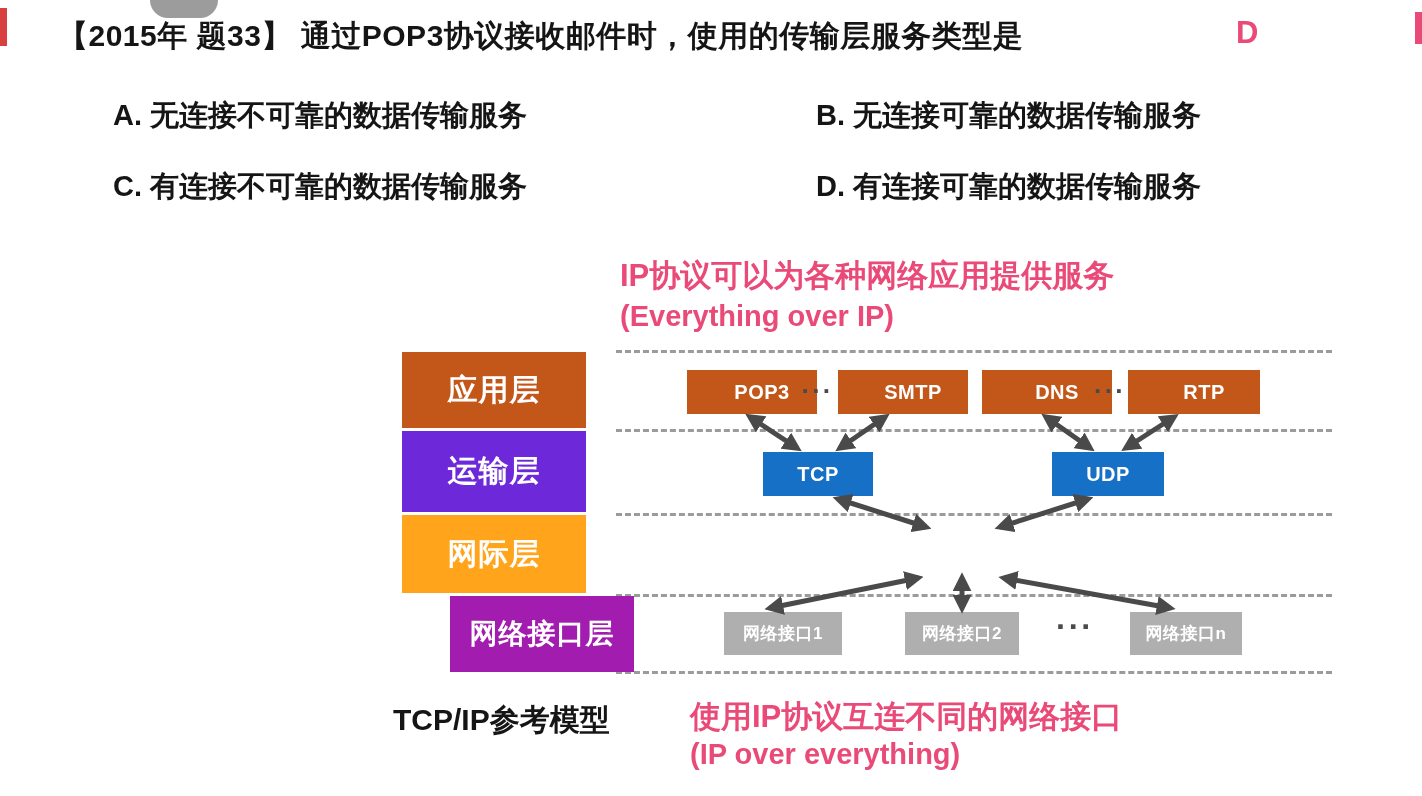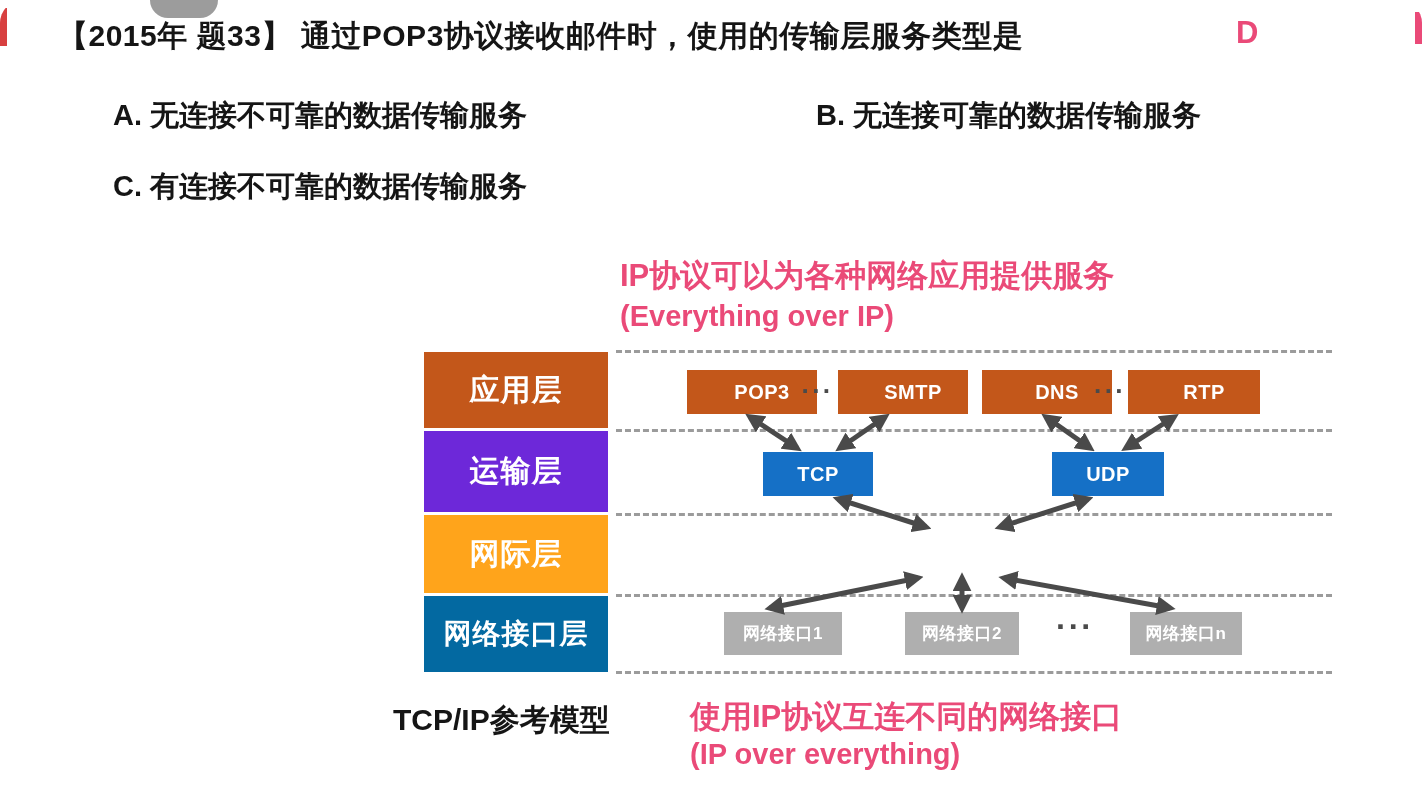--- a/index.html
+++ b/index.html
@@ -1,18 +1,18 @@
 <!DOCTYPE html>
 <html><head>
 <meta charset="utf-8">
 <style>
   html,body{margin:0;padding:0;background:#fff;}
   #screen{
     position:relative;width:1422px;height:796px;background:#ffffff;overflow:hidden;
-    font-family:"Liberation Sans","DejaVu Sans",sans-serif;font-weight:bold;color:#151515;border-radius:23px;
+    font-family:"Liberation Sans","DejaVu Sans",sans-serif;font-weight:bold;color:#151515;
   }
   .abs{position:absolute;}
 
   
   .blob{left:150px;top:-18px;width:68px;height:36px;background:#9c9c9c;border-radius:18px;}
   .strip-l{left:0;top:8px;width:7px;height:38px;background:#d84040;}
   .strip-r{left:1415px;top:12px;width:7px;height:32px;background:#ea4a78;}
 
   
   .title{left:58px;top:16px;font-size:30px;letter-spacing:0.5px;white-space:nowrap;}
@@ -24,26 +24,26 @@
   #optD{left:816px;top:167px;}
 
   
   .pink{color:#ea4a78;text-align:left;white-space:nowrap;}
   .cap-top-1{left:620px;top:255px;width:700px;font-size:31px;}
   .cap-top-2{left:620px;top:300px;width:700px;font-size:29px;}
   .cap-bot-1{left:690px;top:696px;width:560px;font-size:31px;}
   .cap-bot-2{left:690px;top:738px;width:560px;font-size:29px;}
 
   
-  .layer{left:424px;width:184px;display:flex;align-items:center;justify-content:center;
+  .layer{left:402px;width:184px;display:flex;align-items:center;justify-content:center;
          color:#fff;font-size:30px;letter-spacing:1px;text-align:center;}
   .l1{top:352px;height:76px;background:#c3571a;}
   .l2{top:431px;height:81px;background:#6d28d9;}
   .l3{top:515px;height:78px;background:#ffa41b;}
-  .l4{top:596px;height:76px;background:#0369a1;font-size:28px;}
+  .l4{top:596px;height:76px;background:#a21caf;font-size:28px;margin-left:48px;}
 
   
   .dash{left:616px;width:716px;height:0;border-top:3px dashed #9b9b9b;}
   .d1{top:350px;} .d2{top:429px;} .d3{top:513px;} .d4{top:594px;} .d5{top:671px;}
 
   
   .pbox{height:44px;display:flex;align-items:center;justify-content:center;
         color:#fff;font-size:20px;letter-spacing:0.5px;}
   .app-bg{background:#c3571a;padding-left:20px;}
   .tr-bg{background:#1570c6;}
@@ -63,20 +63,21 @@
 
   <div class="abs blob"></div>
   <div class="abs strip-l"></div>
   <div class="abs strip-r"></div>
 
   <div class="abs title">【2015年 题33】 通过POP3协议接收邮件时，使用的传输层服务类型是</div>
   <div class="abs answer">D</div>
   <div class="abs opt" id="optA">A. 无连接不可靠的数据传输服务</div>
   <div class="abs opt" id="optB">B. 无连接可靠的数据传输服务</div>
   <div class="abs opt" id="optC">C. 有连接不可靠的数据传输服务</div>
+  <div class="abs opt" id="optD">D. 有连接可靠的数据传输服务</div>
 
   <div class="abs pink cap-top-1">IP协议可以为各种网络应用提供服务</div>
   <div class="abs pink cap-top-2">(Everything over IP)</div>
 
   <div class="abs dash d1"></div>
   <div class="abs dash d2"></div>
   <div class="abs dash d3"></div>
   <div class="abs dash d4"></div>
   <div class="abs dash d5"></div>
 

